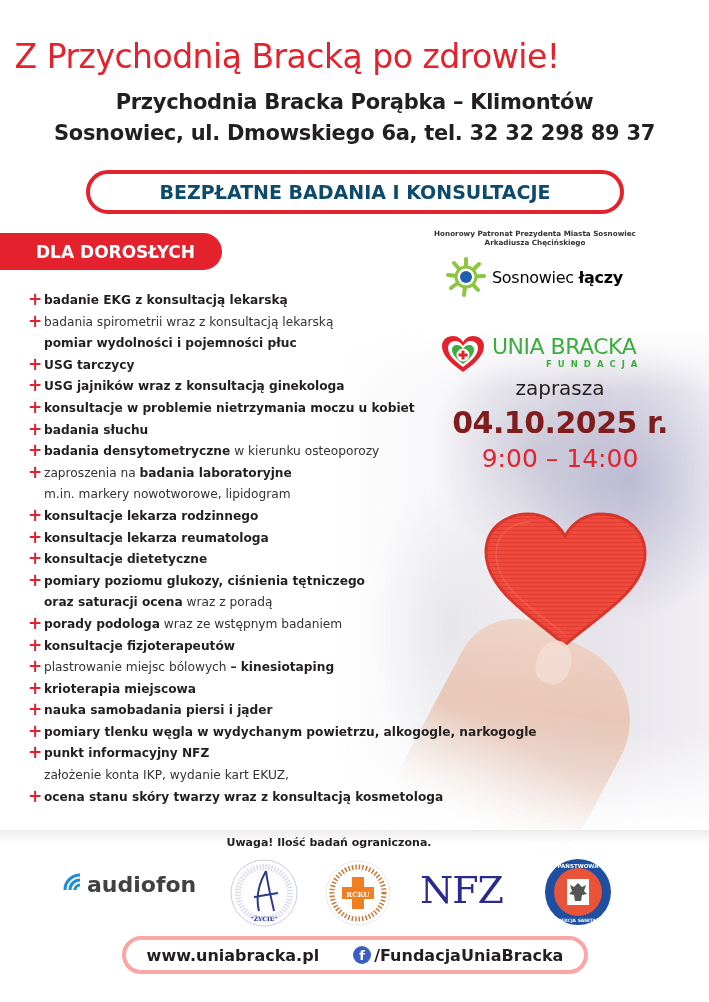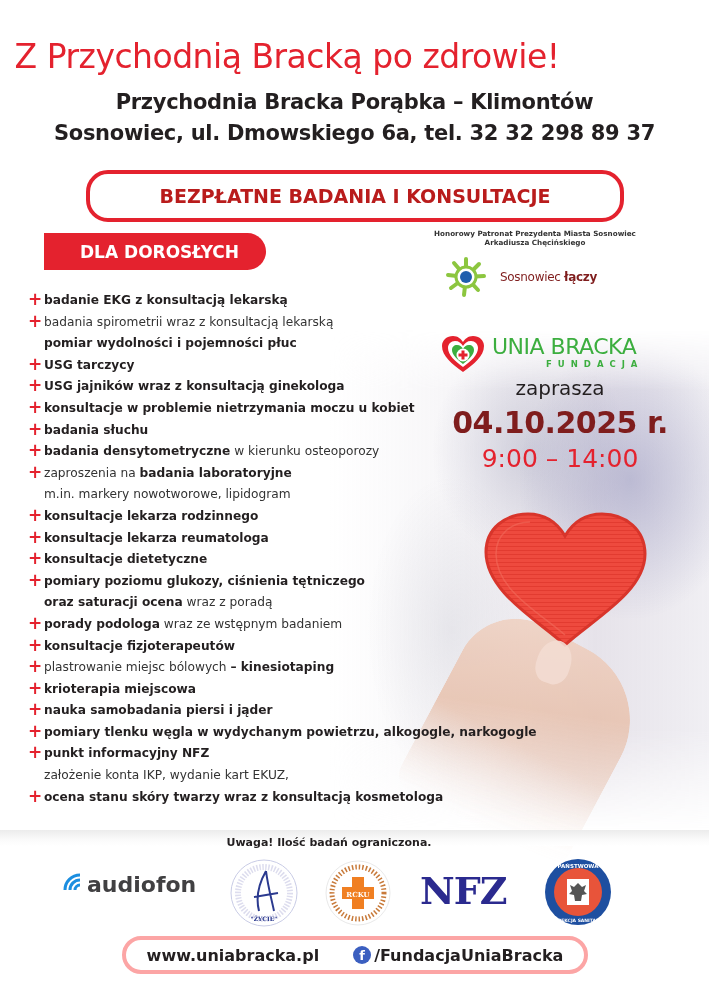--- a/index.html
+++ b/index.html
@@ -38,47 +38,47 @@
     font-size: 33px; letter-spacing: -0.5px;
   }
   .sub1, .sub2 {
     position: absolute; left: 0; width: 709px; text-align: center;
     font-weight: bold; color: #231f20; font-size: 21px; letter-spacing: -0.3px;
   }
   .sub1 { top: 90px; }
   .sub2 { top: 121px; }
 
   .free-box {
-    position: absolute; left: 86px; top: 170px; width: 538px; height: 52px;
+    position: absolute; left: 86px; top: 170px; width: 538px; height: 44px;
     border: 4px solid #e4222e; border-radius: 22px;
     display: flex; align-items: center; justify-content: center;
-    font-weight: bold; font-size: 19px; color: #b91c1c; letter-spacing: 0px;
+    font-weight: bold; font-size: 19px; color: #0c4a6e; letter-spacing: 0px;
   }
 
   .pill {
     position: absolute; left: 0; top: 233px; width: 222px; height: 37px;
     background: #e4222e; border-radius: 0 19px 19px 0;
     display: flex; align-items: center; padding-left: 36px;
-    font-weight: bold; color: #fff; font-size: 17px; margin-left: 44px;
+    font-weight: bold; color: #fff; font-size: 17px;
   }
 
   .list { position: absolute; left: 28px; top: 290px; width: 500px; }
   .li { display: flex; align-items: flex-start; height: 21.6px; font-size: 12.2px; line-height: 21px; white-space: nowrap; }
   .li .plus { width: 14px; flex: 0 0 14px; color: #e4222e; font-weight: bold; font-size: 17px; line-height: 19px; }
   .li .txt { padding-left: 2px; }
   .li.cont .txt { padding-left: 16px; }
   .b { font-weight: bold; color: #231f20; }
   .n { font-weight: normal; color: #333; }
 
   .patronat {
     position: absolute; left: 430px; top: 229px; width: 210px; text-align: center;
     font-size: 7.2px; line-height: 9px; color: #333; font-weight: bold;
   }
   .sosno { position: absolute; left: 445px; top: 252px; width: 210px; height: 50px; display: flex; align-items: center; }
-  .sosno-text { font-size: 12px; color: #7f1d1d; margin-left: 13px; letter-spacing: -0.3px; }
+  .sosno-text { font-size: 16px; color: #000000; margin-left: 5px; letter-spacing: -0.3px; }
   .sosno-text .bold { font-weight: bold; }
 
   .unia { position: absolute; left: 440px; top: 334px; width: 230px; height: 40px; }
   .unia-name { position: absolute; left: 52px; top: 0; font-size: 22px; color: #3cae3f; letter-spacing: -0.5px; }
   .unia-sub { position: absolute; left: 106px; top: 25px; font-size: 8.5px; font-weight: bold; color: #3cae3f; letter-spacing: 6px; }
 
   .zaprasza { position: absolute; left: 450px; top: 376px; width: 220px; text-align: center; font-size: 20px; color: #231f20; }
   .date { position: absolute; left: 440px; top: 405px; width: 240px; text-align: center; font-size: 30px; font-weight: bold; color: #7f1d1d; letter-spacing: -0.5px; }
   .time { position: absolute; left: 450px; top: 444px; width: 220px; text-align: center; font-size: 25px; color: #e4222e; }
 
@@ -87,21 +87,21 @@
     background: linear-gradient(180deg, #ececec 0%, #fafafa 60%, #ffffff 100%);
   }
   .uwaga { position: absolute; left: 0; top: 836px; width: 658px; text-align: center; font-size: 11px; font-weight: bold; color: #231f20; }
 
   .logos { position: absolute; left: 0; top: 855px; width: 580px; height: 80px; }
   .logo { position: absolute; display: flex; align-items: center; justify-content: center; }
   .audiofon { left: 62px; top: 17px; font-size: 22px; font-weight: bold; color: #414042; }
   .audiofon .wave { color: #1b8ee0; margin-right: 3px; font-size: 20px; }
   .zycie { left: 228px; top: 2px; width: 72px; height: 72px; }
   .rcku { left: 322px; top: 2px; width: 72px; height: 72px; }
-  .nfz { left: 420px; top: 13px; font-family: "DejaVu Serif", serif; font-size: 38px; font-weight: bold; color: #2b2a8f; letter-spacing: -1px; }
+  .nfz { left: 420px; top: 13px; font-family: "DejaVu Serif", serif; font-size: 38px; font-weight: normal; color: #2b2a8f; letter-spacing: -1px; }
   .pis { left: 543px; top: 2px; width: 70px; height: 70px; }
 
   .web-box {
     position: absolute; left: 122px; top: 936px; width: 466px; height: 38px;
     border: 4px solid #fca5a5; border-radius: 19px;
     display: flex; align-items: center; justify-content: center; gap: 34px;
     font-weight: bold; font-size: 16px; color: #231f20;
   }
   .fb { display: flex; align-items: center; gap: 3px; }
   .fb-icon { width: 18px; height: 18px; border-radius: 50%; background: #3b5fc0; color: #fff; font-size: 13px; display: flex; align-items: flex-end; justify-content: center; font-weight: bold; line-height: 16px; overflow: hidden; }

